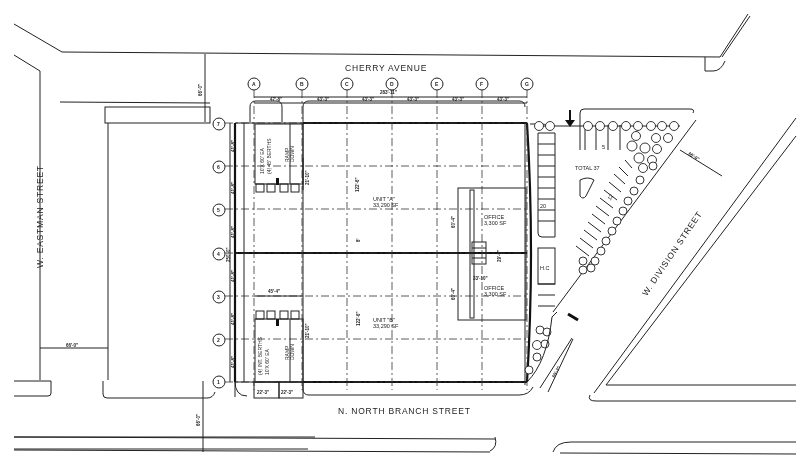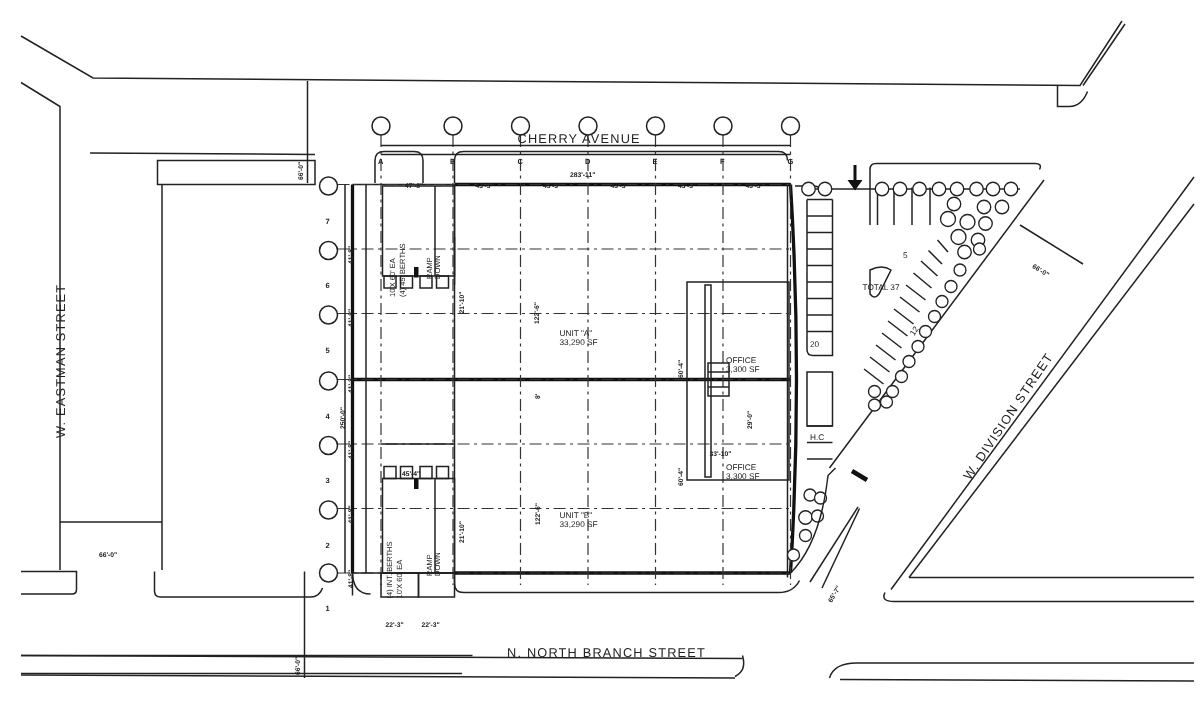--- a/index.html
+++ b/index.html
@@ -247,21 +247,21 @@
     <circle class="bubble" cx="219" cy="124" r="6"></circle>
     <circle class="bubble" cx="219" cy="167" r="6"></circle>
     <circle class="bubble" cx="219" cy="210" r="6"></circle>
     <circle class="bubble" cx="219" cy="254" r="6"></circle>
     <circle class="bubble" cx="219" cy="297" r="6"></circle>
     <circle class="bubble" cx="219" cy="340" r="6"></circle>
     <circle class="bubble" cx="219" cy="382" r="6"></circle>
   </g>
 </svg>
 
-<div style="position:absolute;left:0;top:0;width:800px;height:442px;margin-top:24px;">
+<div style="position:absolute;left:0;top:0;width:800px;height:442px;">
 
   <div style="position:absolute;left:345px;top:63px;font-size:8.5px;letter-spacing:0.8px;color:#222;">CHERRY AVENUE</div>
   <div style="position:absolute;left:338px;top:406px;font-size:8.5px;letter-spacing:0.8px;color:#222;">N. NORTH BRANCH STREET</div>
   <div style="position:absolute;left:35px;top:268px;font-size:8.5px;letter-spacing:0.8px;color:#222;transform:rotate(-90deg);transform-origin:0 0;white-space:nowrap;">W. EASTMAN STREET</div>
   <div style="position:absolute;left:640px;top:292px;font-size:8.5px;letter-spacing:0.8px;color:#222;transform:rotate(-56deg);transform-origin:0 0;white-space:nowrap;">W. DIVISION STREET</div>
 
   <div style="position:absolute;top:81px;font-size:5px;font-weight:bold;color:#222;">
     <span style="position:absolute;left:252px;">A</span>
     <span style="position:absolute;left:300px;">B</span>
     <span style="position:absolute;left:345px;">C</span>

